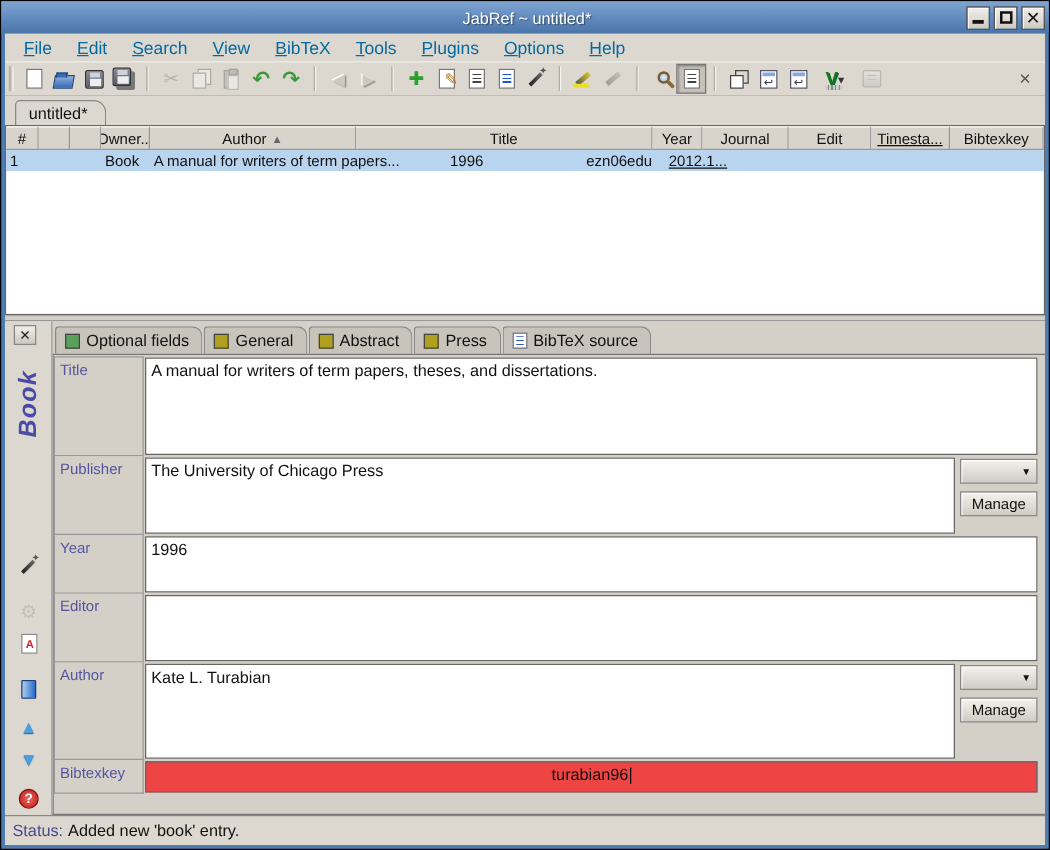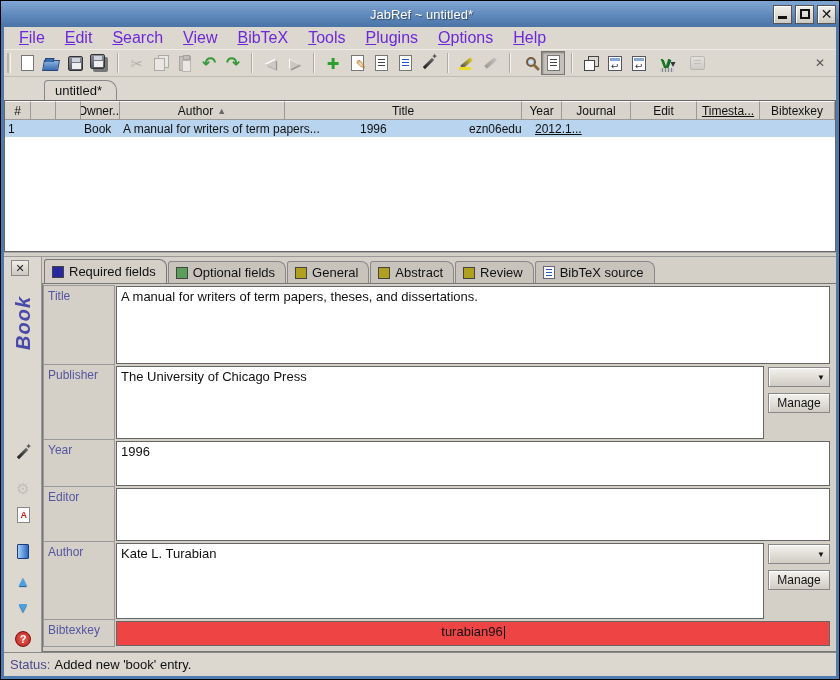--- a/index.html
+++ b/index.html
@@ -24,21 +24,21 @@
   .g-close { font-size:14px; font-weight:bold; color:#111; line-height:1; }
   .g-close::before { content:"✕"; }
 
   
   .content { position:absolute; top:26px; left:3px; right:3px; bottom:3px;
     background:#dcd8d0; display:flex; flex-direction:column; }
 
   
   .menubar { height:22px; display:flex; align-items:center; padding-left:6px; gap:2px;
     background:#dcd8d0; }
-  .menu-item { display:inline-block; padding:2px 9px; font-size:16px; color:#6d28d9; }
+  .menu-item { display:inline-block; padding:2px 9px; font-size:14px; color:#0369a1; }
   .menu-item::first-letter { text-decoration:underline; }
 
   
   .toolbar { height:28px; display:flex; align-items:center; padding:0 4px 0 2px;
     border-top:1px solid #f0ede8; border-bottom:1px solid #c0bcb4; background:#dcd8d0; }
   .tb-grip { width:4px; height:20px; border-left:2px solid #b8b4ac; border-right:1px solid #f4f2ee; margin:0 4px 0 1px; }
   .tb-sep { width:2px; height:20px; border-left:1px solid #b0aca4; border-right:1px solid #f4f2ee; margin:0 6px; }
   .tb-btn { width:24px; height:24px; display:flex; align-items:center; justify-content:center;
     border:1px solid transparent; }
   .tb-btn.pressed { border:1px solid #777; background:#c6c2ba; box-shadow:inset 1px 1px 2px rgba(0,0,0,.35); }
@@ -101,21 +101,21 @@
   .i-drop::before { content:"▾"; font-size:10px; color:#333; }
   .i-fetch { width:15px; height:14px; background:linear-gradient(#eee,#bbb); border:1px solid #888;
     border-radius:2px; position:relative; }
   .i-fetch::after { content:""; position:absolute; left:3px; top:3px; right:3px; height:5px;
     background:repeating-linear-gradient(#99b 0 1px, transparent 1px 3px); }
   .i-x::before { content:"✕"; font-size:12px; color:#555; }
 
   
   .filetabs { height:23px; display:flex; align-items:flex-end; padding-left:8px; background:#dcd8d0; }
   .file-tab { height:20px; padding:2px 14px 2px 10px; background:#dcd8d0;
-    border:1px solid #888; border-bottom:none; border-radius:4px 10px 0 0; font-size:13px;margin-left:32px; }
+    border:1px solid #888; border-bottom:none; border-radius:4px 10px 0 0; font-size:13px; }
 
   
   .table-panel { height:152px; border:1px solid #666; background:#fff; display:flex; flex-direction:column; overflow:hidden; }
   .trow { display:flex; }
   .thead { height:19px; }
   .th { background:#d8d4cc; border-right:1px solid #999; border-bottom:1px solid #999; border-top:1px solid #fdfcfa;
     display:flex; align-items:center; justify-content:center; font-size:12px; padding:0 2px;
     white-space:nowrap; overflow:hidden; }
   .tdrow { height:17px; background:#b8d4ee; }
   .td { display:flex; align-items:center; padding:0 3px; font-size:12px; white-space:nowrap; overflow:hidden; }
@@ -174,21 +174,21 @@
     padding:2px 4px; font-size:13px; overflow:hidden; white-space:pre-wrap; }
   .fvalue.key { background:#ef4444; flex:1;text-align:center; }
   .caret { display:inline-block; border-left:1px solid #000; height:13px; vertical-align:text-bottom; margin-left:1px; }
   .rcol { width:66px; display:flex; flex-direction:column; gap:6px; padding:2px 4px 0 0; }
   .combo { height:20px; background:linear-gradient(#f4f2ee,#d0ccc4); border:1px solid #888;
     box-shadow:inset 1px 1px 0 #fff; display:flex; align-items:center; justify-content:flex-end; padding:0 4px; }
   .combo::after { content:"▼"; font-size:8px; color:#111; }
   .manage-btn { height:20px; background:linear-gradient(#f4f2ee,#d0ccc4); border:1px solid #888;
     box-shadow:inset 1px 1px 0 #fff; font-size:12px; display:flex; align-items:center; justify-content:center; }
 
-  .h-title { height:80px; } .h-pub { height:75px; } .h-year { height:47px; }
+  .h-title { height:80px; } .h-pub { height:63px; } .h-year { height:47px; }
   .h-ed { height:55px; } .h-auth { height:78px; } .h-key { height:27px; }
 
   
   .statusbar { height:24px; border-top:1px solid #888; background:#dcd8d0;
     display:flex; align-items:center; padding:7px 6px; font-size:13px; gap:4px; }
   .status-prefix { color:#4a4a8a; }
 </style>
 </head>
 <body>
 
@@ -375,39 +375,35 @@
         <div class="side-ico" style="top:340px">
               <span class="i-down"></span>
             </div>
         <div class="side-ico" style="top:372px">
               <span class="i-help"></span>
             </div>
       </div>
 
       <div class="editor-main">
         <div class="etabs">
-          <div class="etab sel">
-            <span class="sq sq-req"></span>
-            <span>Required fields</span>
-          </div>
           <div class="etab">
             <span class="sq sq-opt"></span>
             <span>Optional fields</span>
           </div>
           <div class="etab">
             <span class="sq sq-gen"></span>
             <span>General</span>
           </div>
           <div class="etab">
             <span class="sq sq-gen"></span>
             <span>Abstract</span>
           </div>
           <div class="etab">
             <span class="sq sq-gen"></span>
-            <span>Review</span>
+            <span>Press</span>
           </div>
           <div class="etab">
             <span class="i-src"></span>
             <span>BibTeX source</span>
           </div>
         </div>
 
         <div class="fields">
           <div class="frow h-title">
             <div class="flabel">Title</div>

